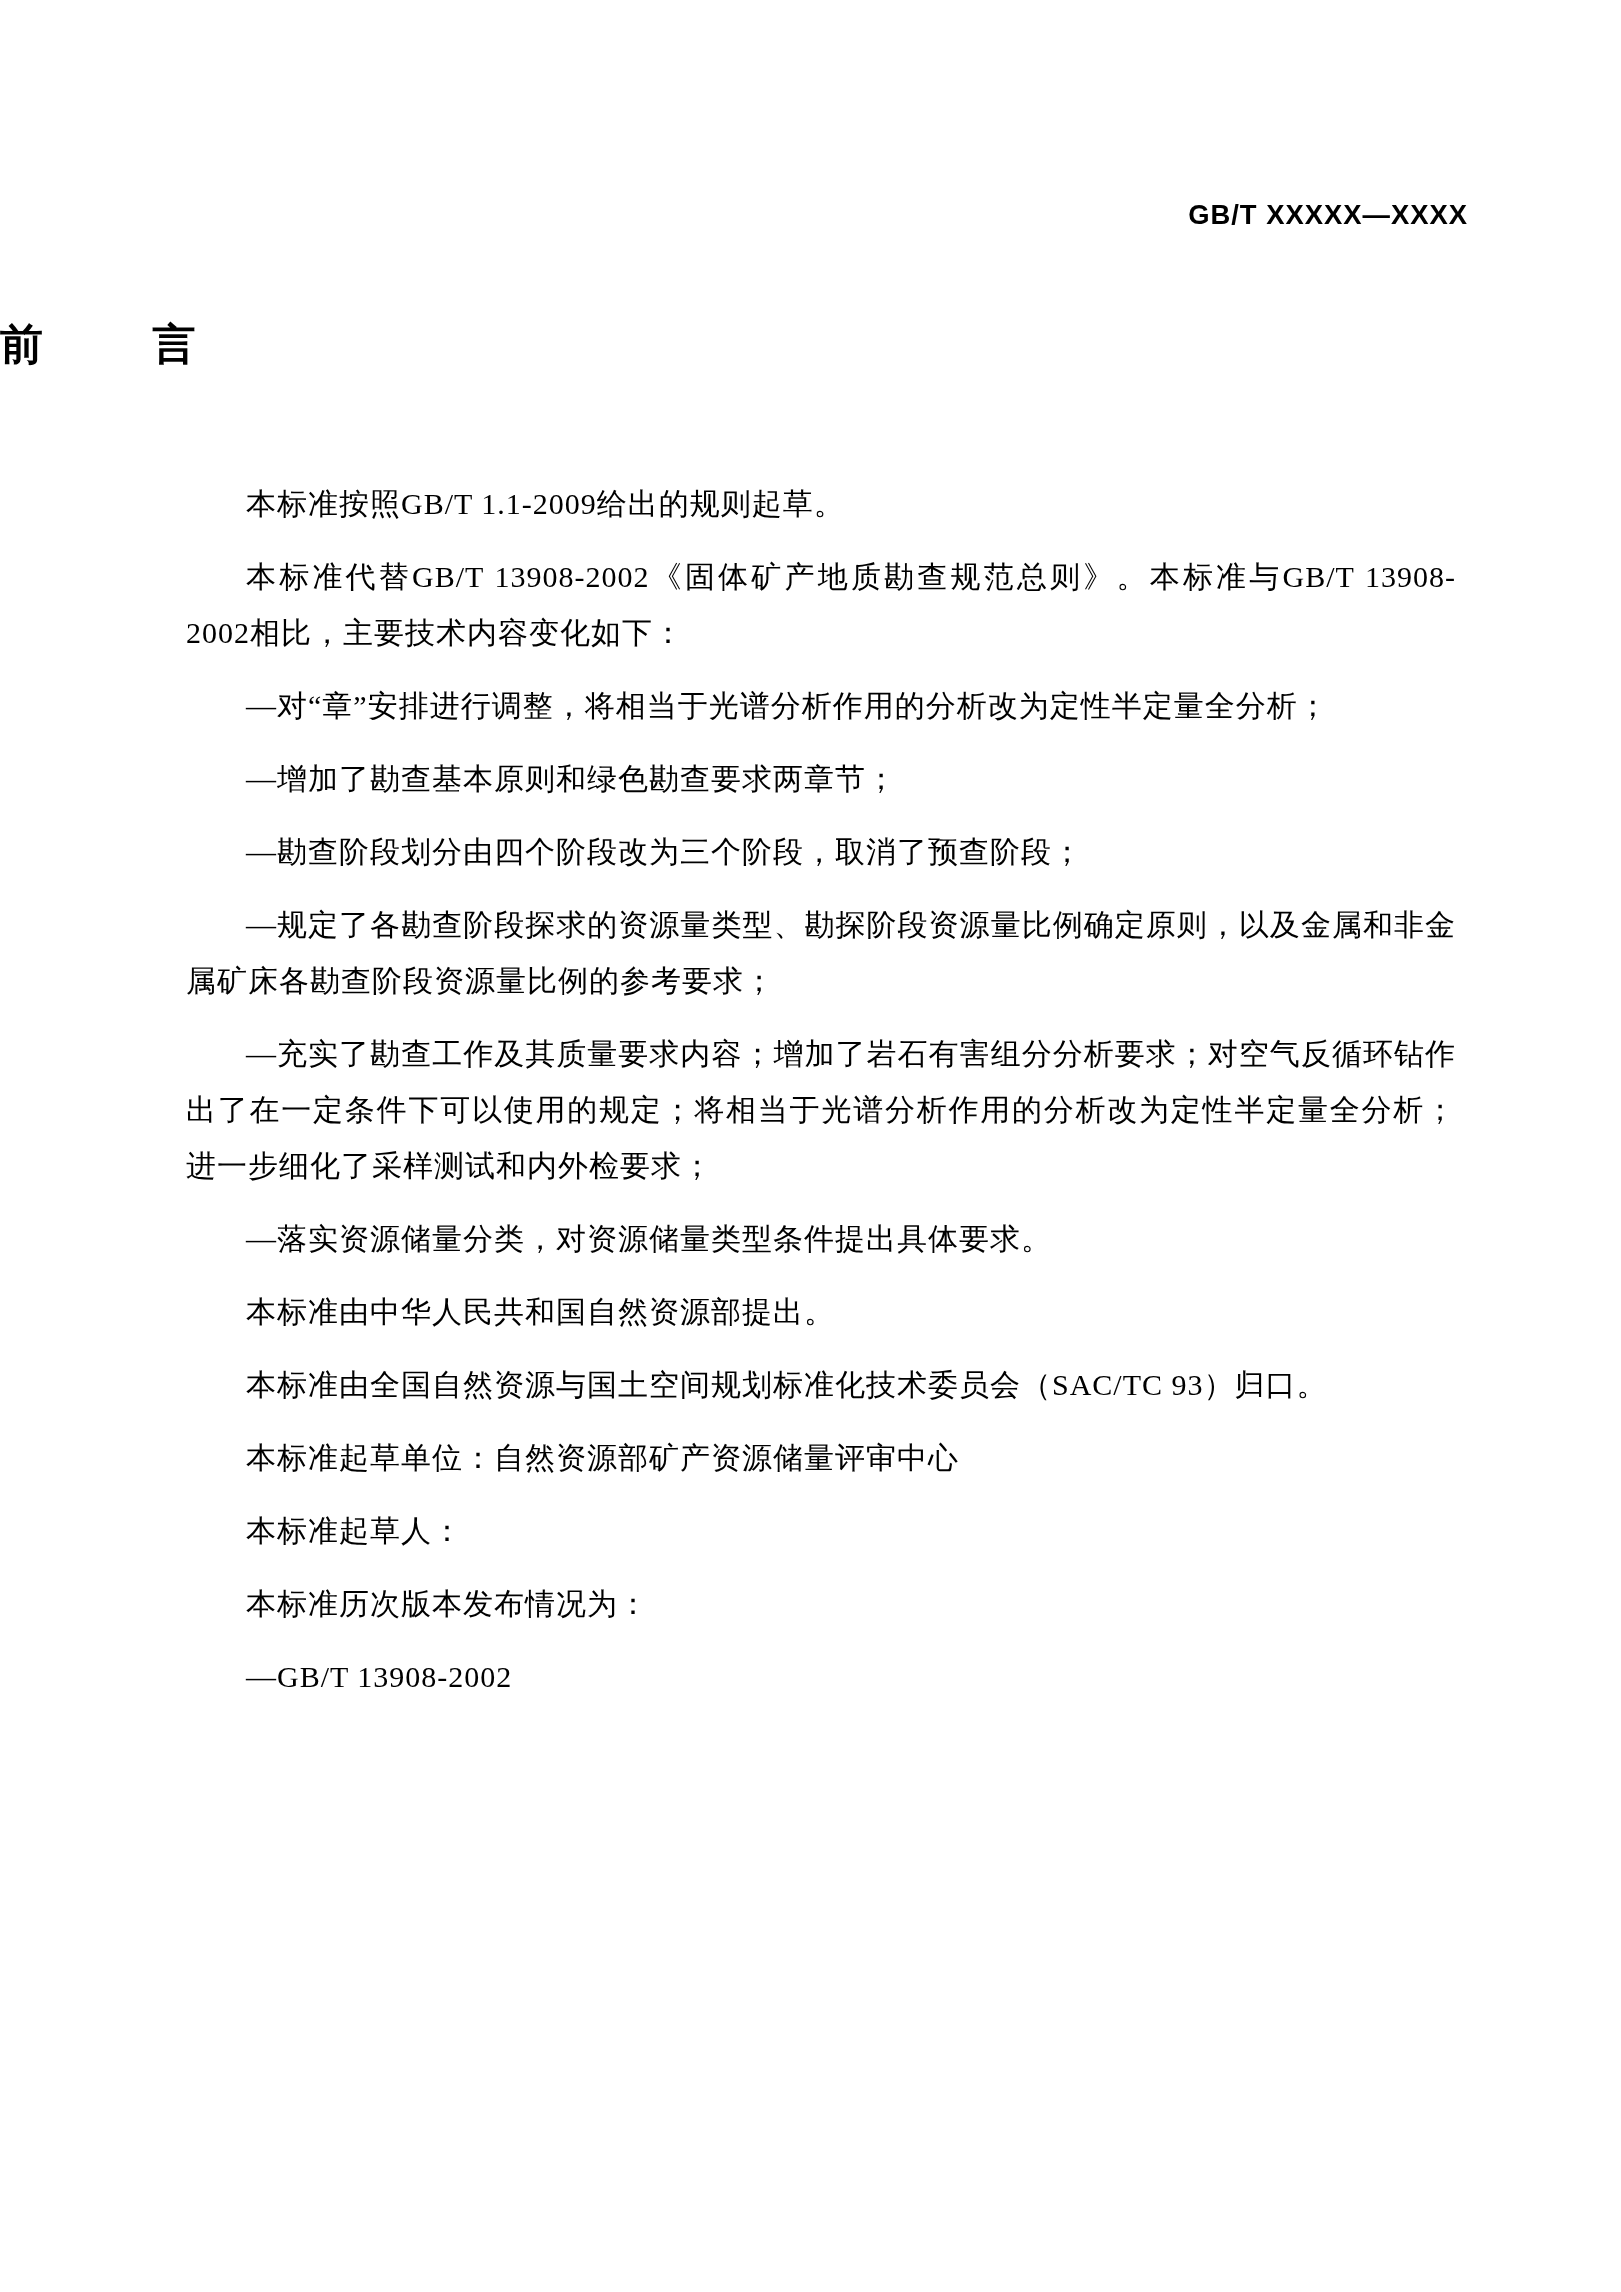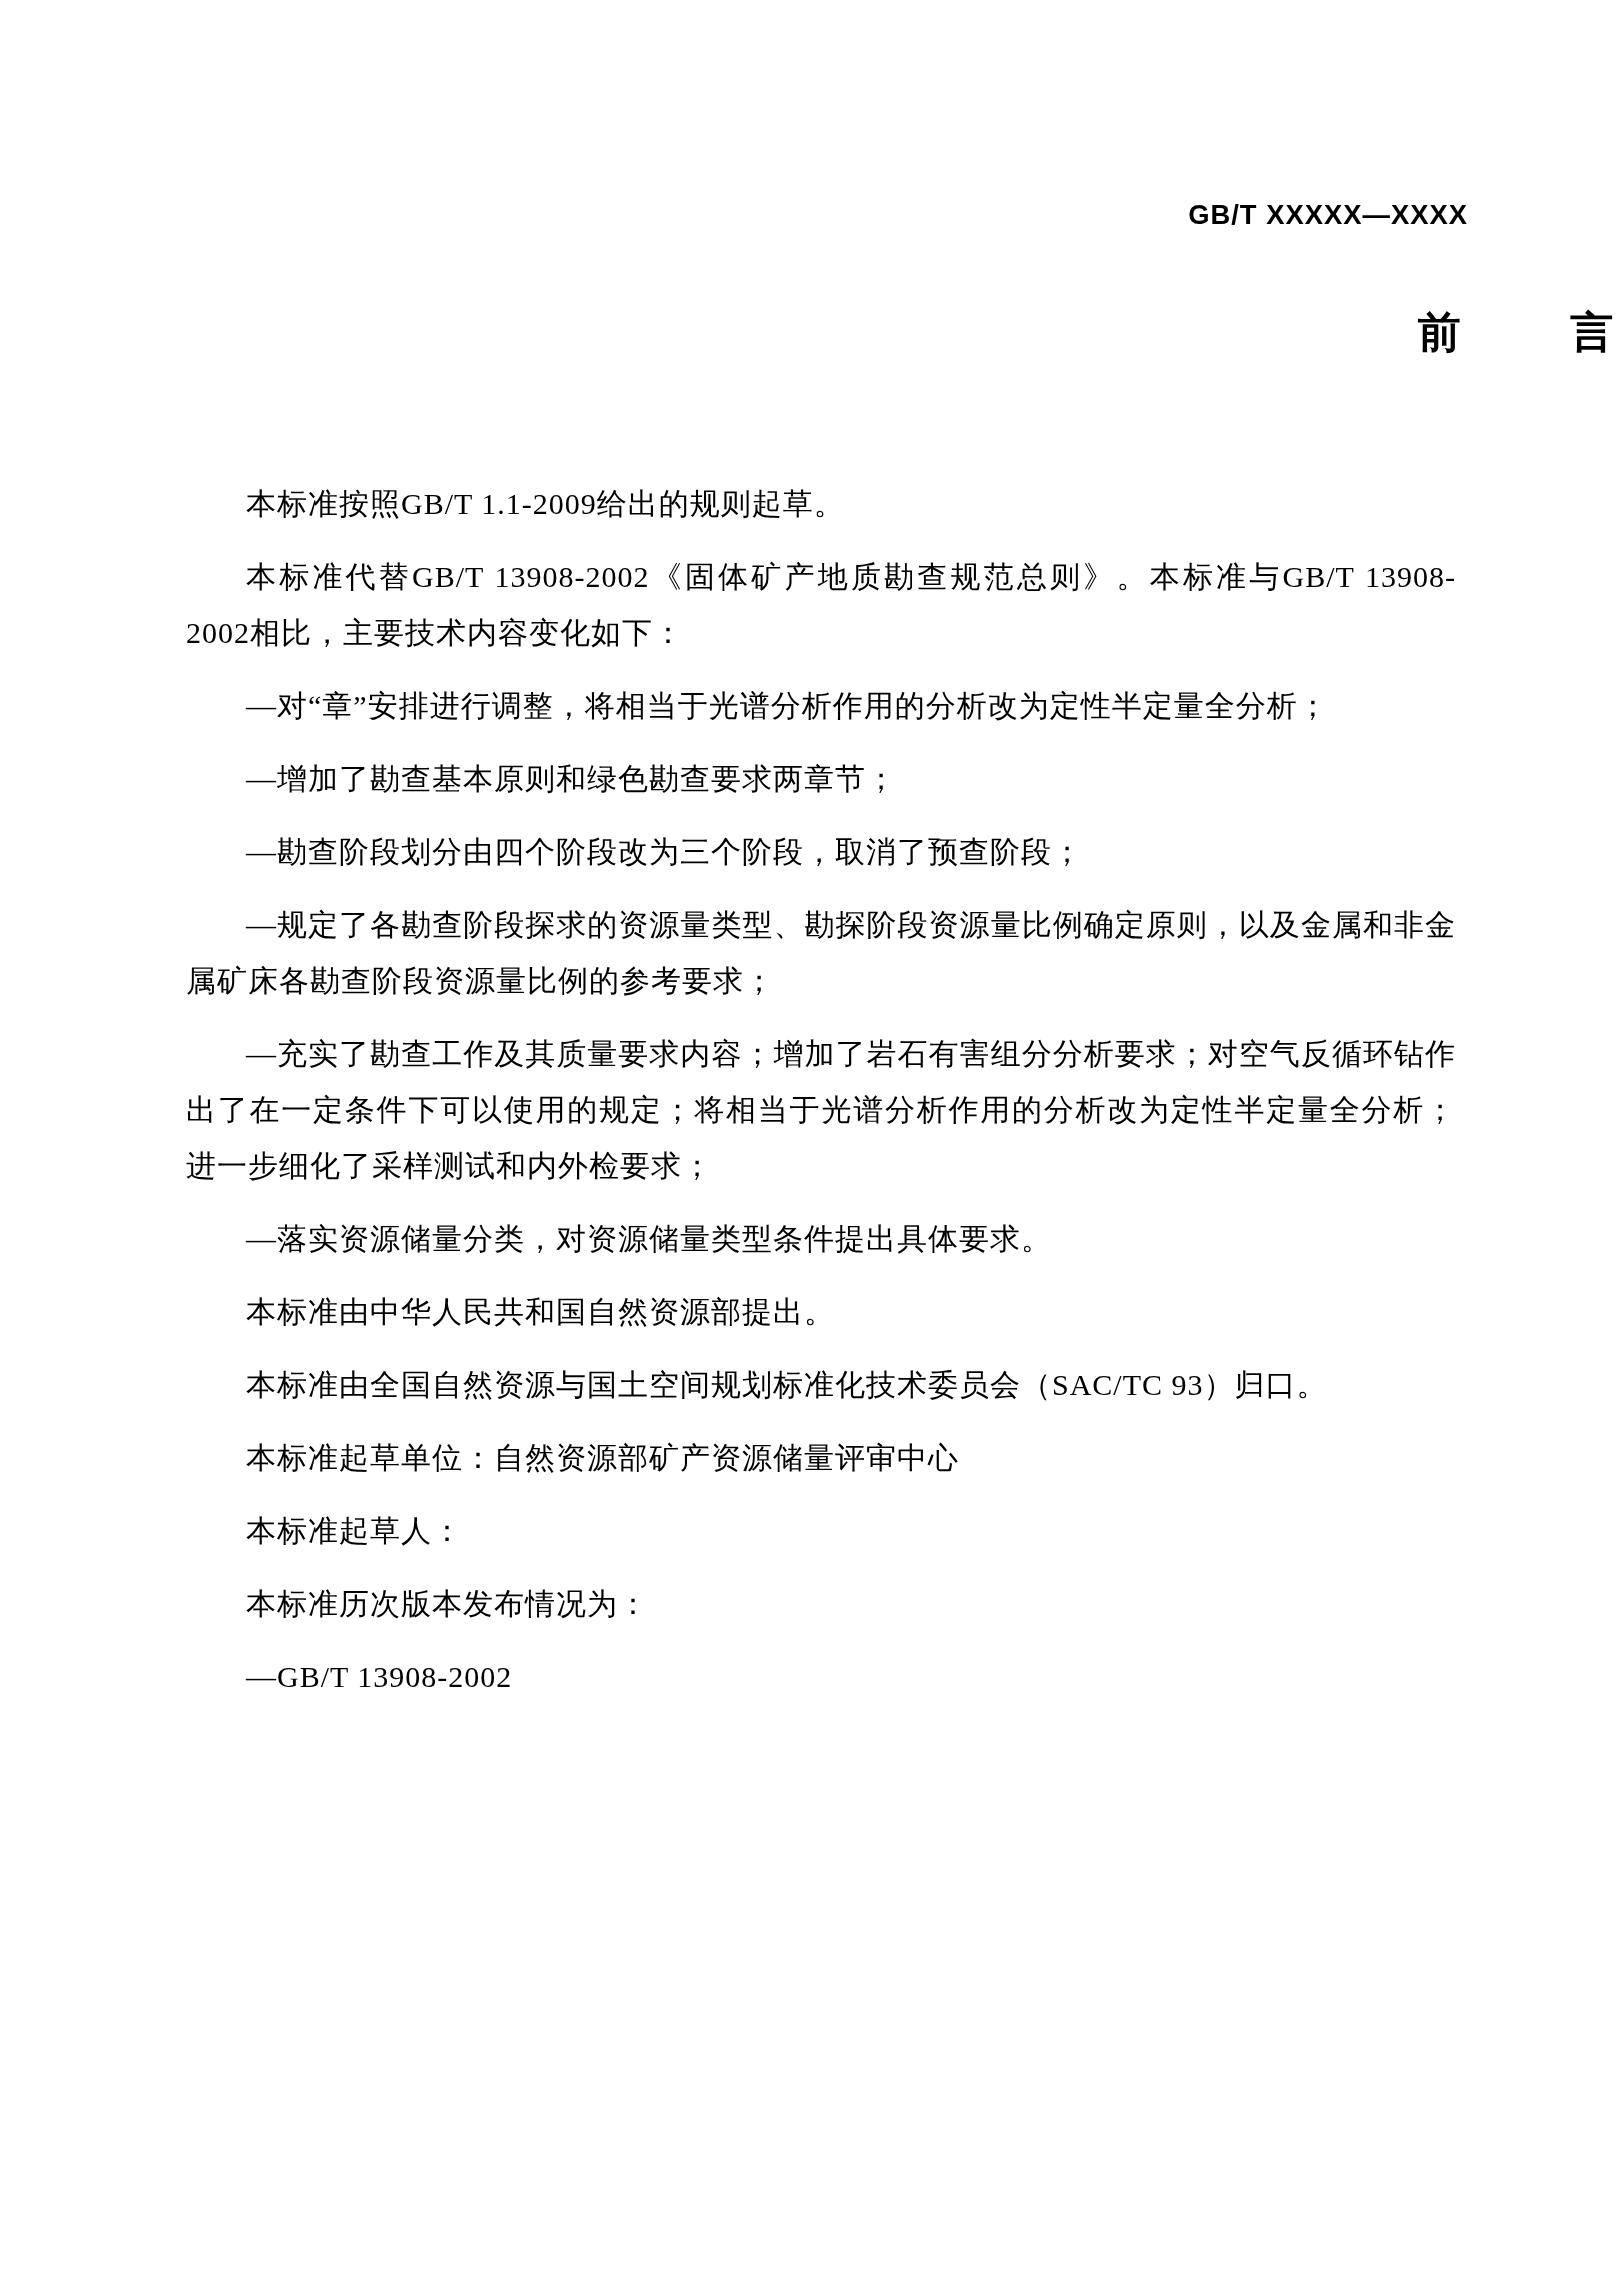--- a/index.html
+++ b/index.html
@@ -22,24 +22,24 @@
     right: 153px;
     font-family: "Liberation Sans", sans-serif;
     font-weight: bold;
     font-size: 27.4px;
     letter-spacing: 1px;
     color: #000000;
     white-space: nowrap;
   }
   .doc-title {
     position: absolute;
-    top: 304px;
+    top: 316px;
     left: 0;
     width: 100%;
-    text-align: right;
+    text-align: left;
     font-size: 43px;
     font-weight: bold;
     letter-spacing: 7.8px;
     color: #000000;
     font-family: "Liberation Sans", sans-serif;
   }
   .body-text {
     position: absolute;
     top: 459px;
     left: 169px;

